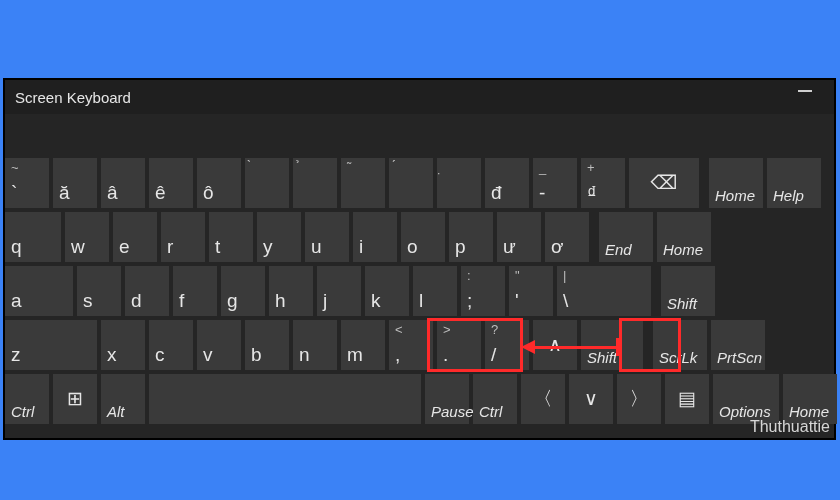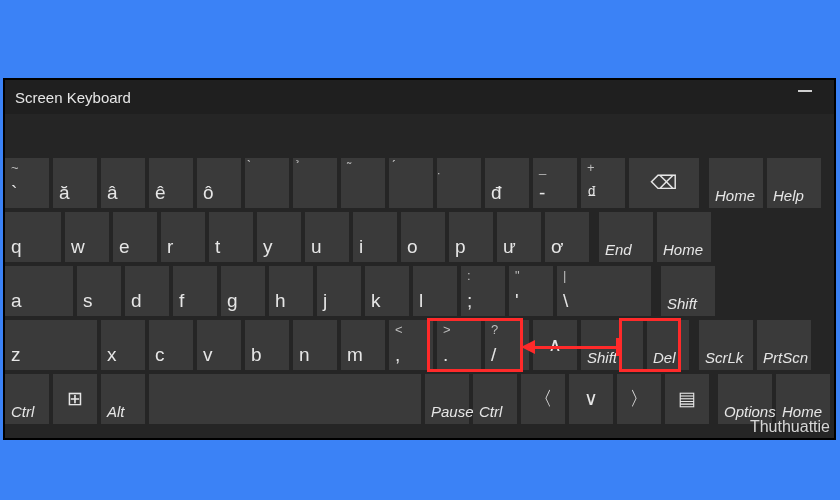--- a/index.html
+++ b/index.html
@@ -293,23 +293,20 @@
         <div class="key" style="width:44px">
           <span class="upper">?</span>
           <span>/</span>
         </div>
         <div class="key center icon" style="width:44px">
             <span>∧</span>
           </div>
         <div class="key func" style="width:62px;align-items:flex-start">
             <span>Shift</span>
           </div>
-        <div class="key func" style="width:42px">
-            <span>Del</span>
-          </div>
         <div style="width:6px"></div>
         <div class="key func" style="width:54px">
             <span>ScrLk</span>
           </div>
         <div class="key func" style="width:54px">
             <span>PrtScn</span>
           </div>
       </div>
 
       <div class="row">
@@ -335,21 +332,21 @@
         <div class="key center icon" style="width:44px">
             <span>∨</span>
           </div>
         <div class="key center icon" style="width:44px">
             <span>〉</span>
           </div>
         <div class="key center icon" style="width:44px">
             <span>▤</span>
           </div>
         <div style="width:6px"></div>
-        <div class="key func" style="width:54px">
+        <div class="key func" style="width:66px">
             <span>Options</span>
           </div>
         <div class="key func" style="width:54px">
             <span>Home</span>
           </div>
       </div>
 
       <div class="hi" style="left:422px; top:204px; width:96px; height:54px"></div>
       <div class="hi" style="left:614px; top:204px; width:62px; height:54px"></div>
       <div class="arrow-line" style="left:524px; top:232px; width:90px"></div>

